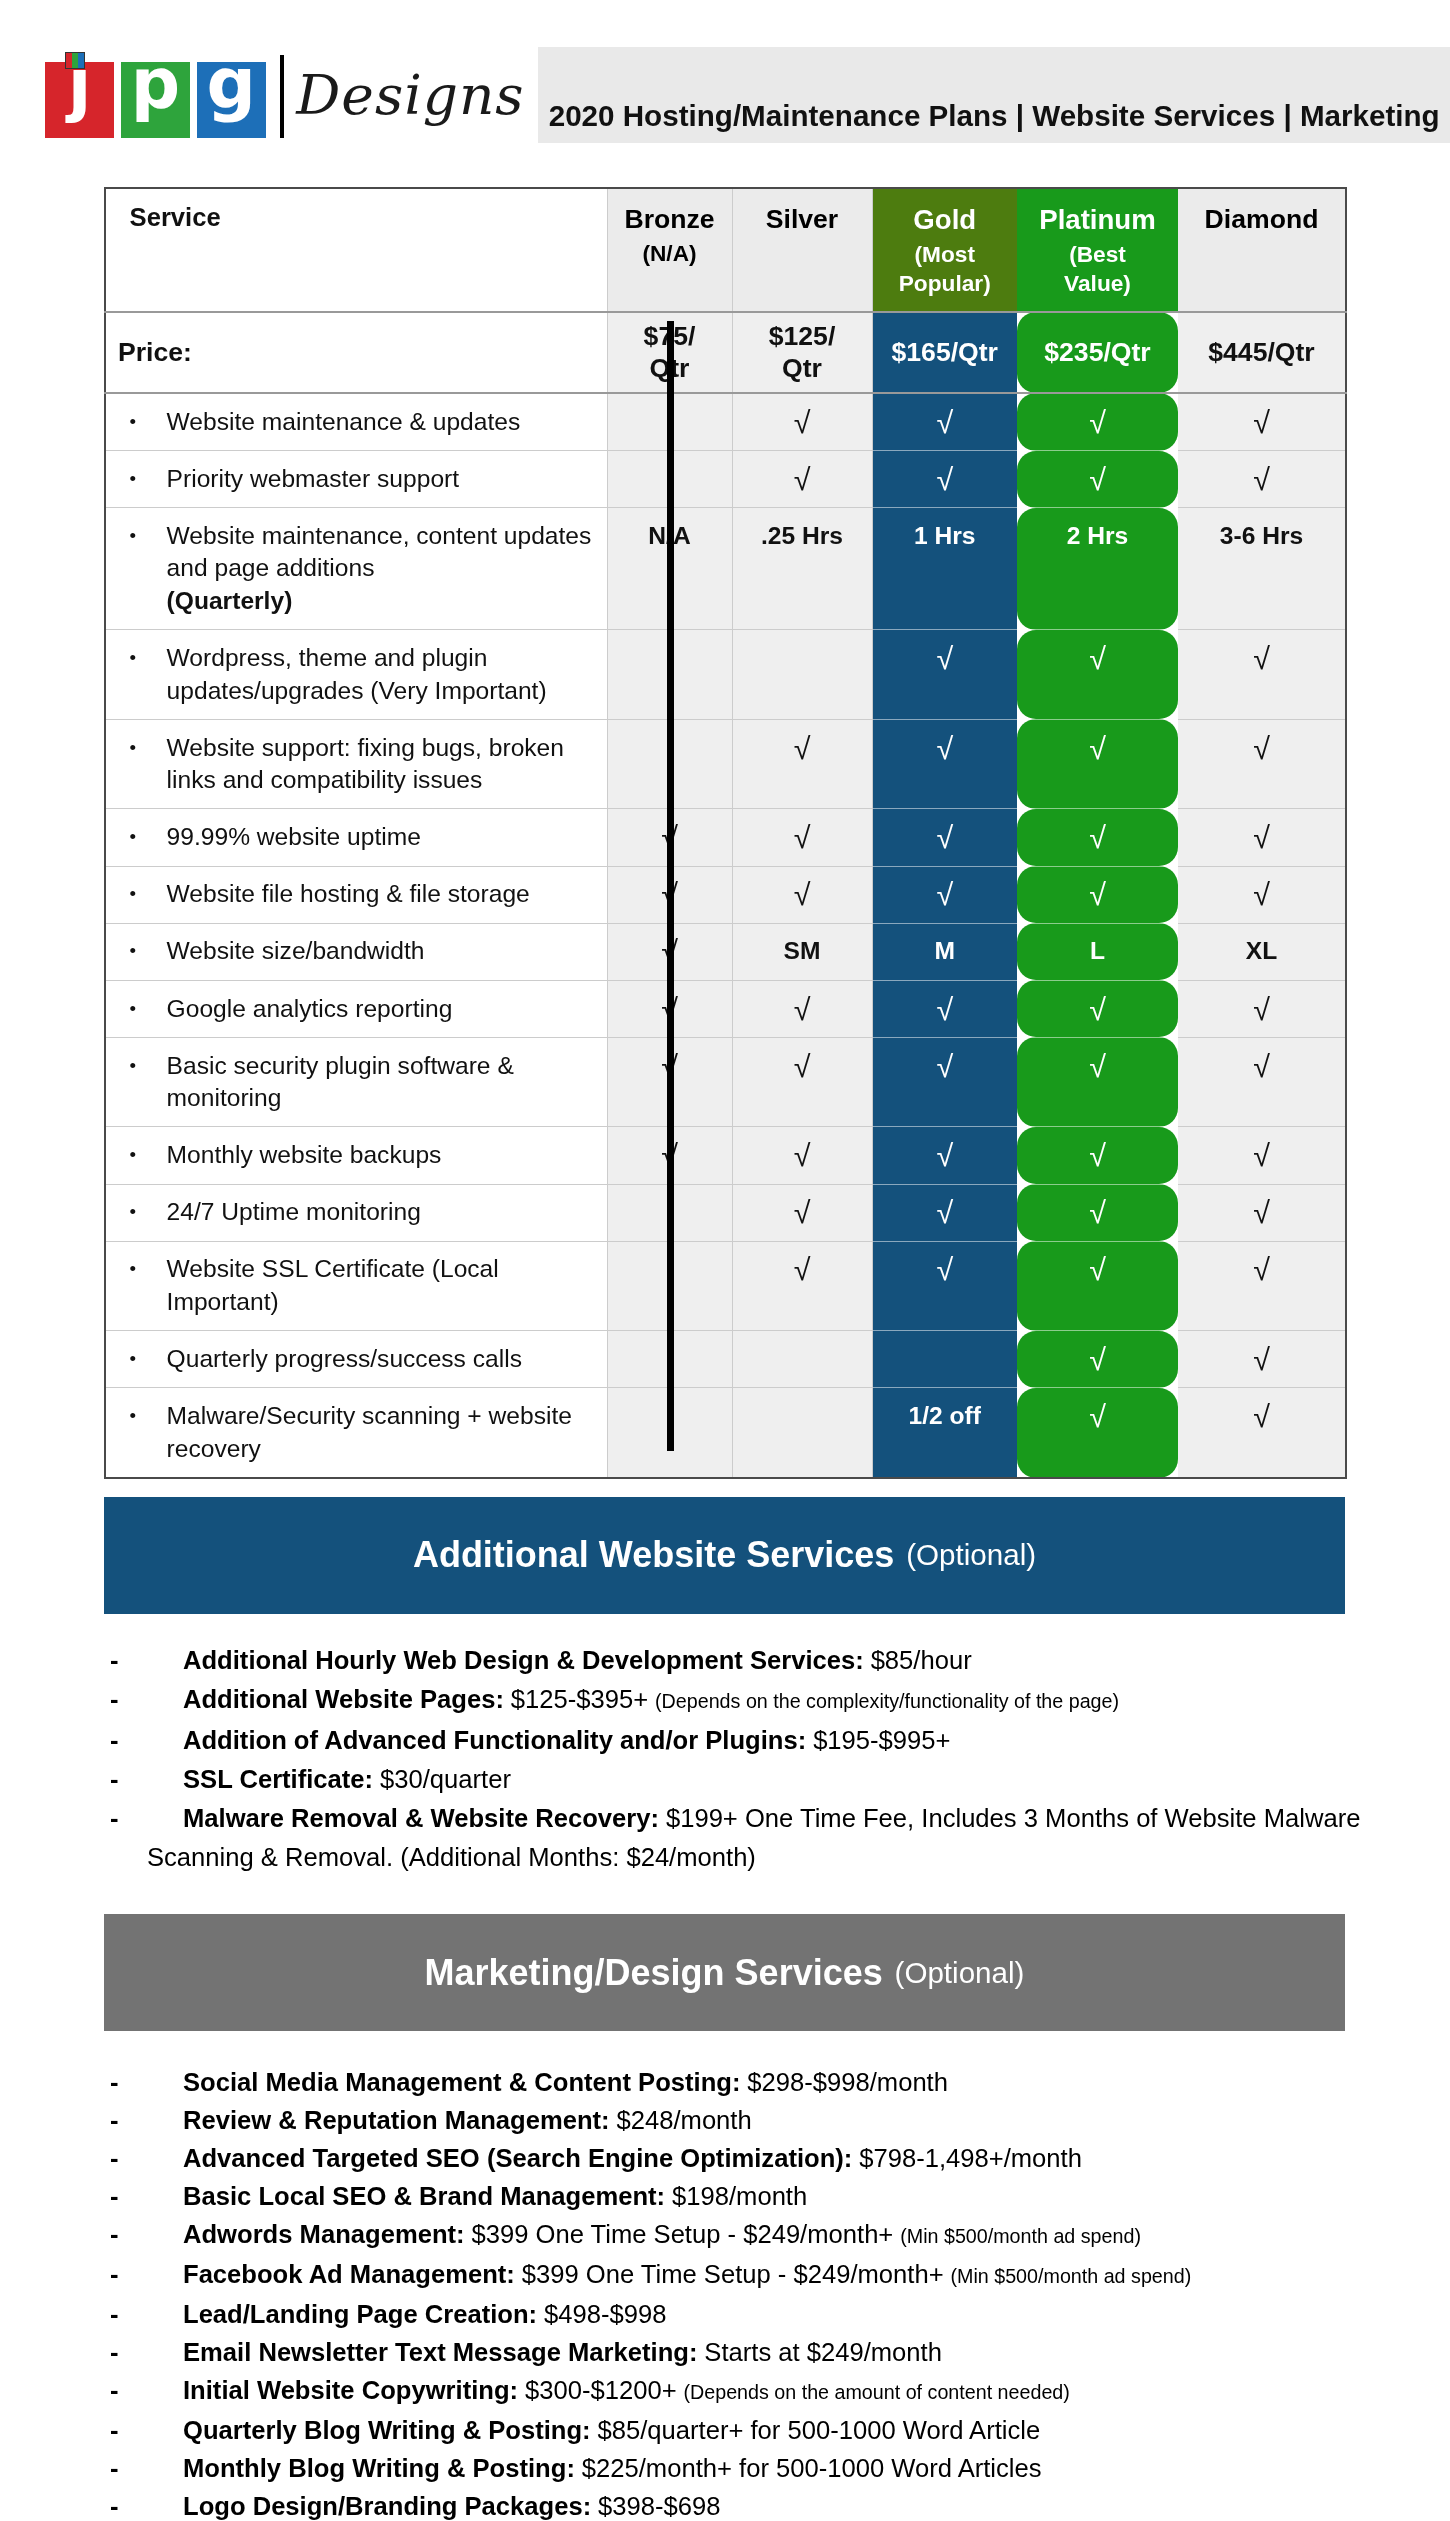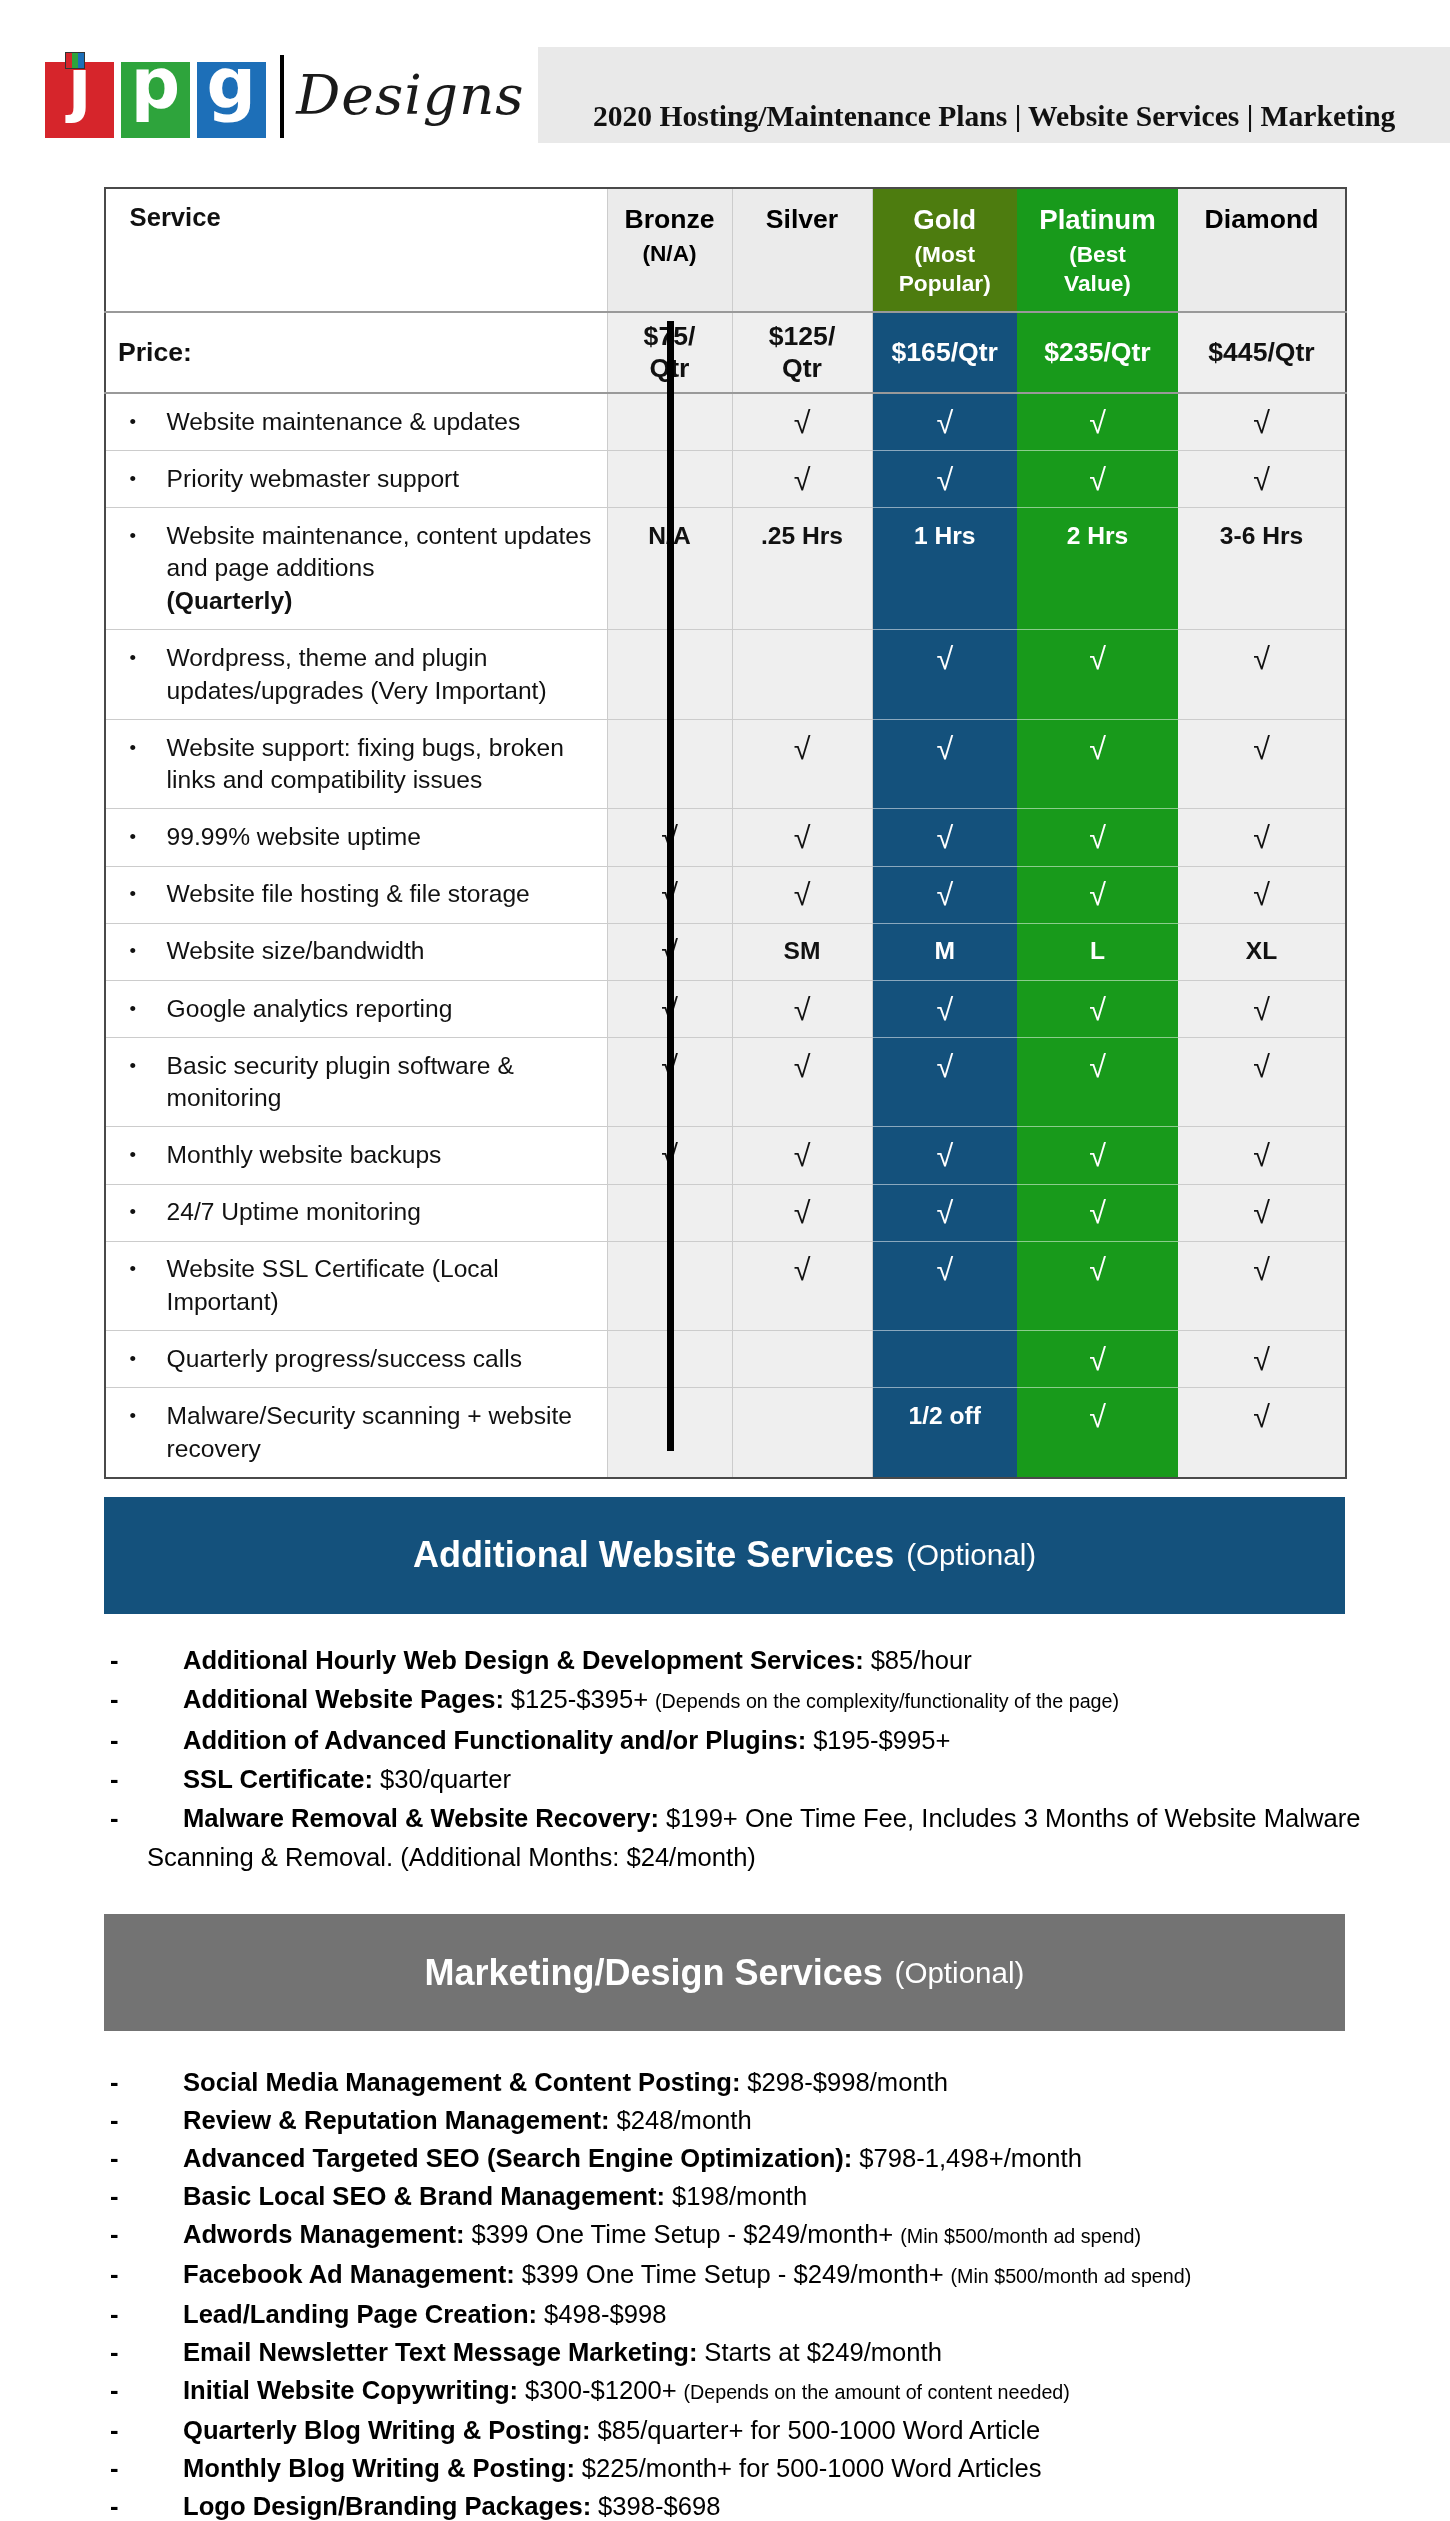--- a/index.html
+++ b/index.html
@@ -14,21 +14,21 @@
   .logo-block:nth-child(1){ background:#d6252b; }
   .logo-block:nth-child(2){ background:#2ea43c; }
   .logo-block:nth-child(3){ background:#1d6fb8; }
   .logo-letter { display:block; text-align:center; font-family:"DejaVu Sans",sans-serif; font-weight:bold; color:#fff; font-size:69px; line-height:69px; margin-top:-11.8px; overflow:hidden; height:88px; }
   .logo-dot { position:absolute; left:19.7px; top:-9.9px; width:20.7px; height:16.7px;
               background:linear-gradient(90deg,#d6252b 0 33%,#2ea43c 33% 66%,#1d6fb8 66% 100%);
               border:1px solid #333; }
   .logo-bar { width:4.9px; height:83px; background:#000; margin:7.9px 11.8px 0 13.8px; }
   .logo-brand { font-family:"DejaVu Serif",serif; font-style:italic; font-size:55px; margin-top:15.8px; color:#1a1a1a; letter-spacing:1px; }
   .title-bar { background:#e9e9e9; width:1004px; height:96px; margin-left:13.8px;
-               display:flex; align-items:flex-end; justify-content:center; padding-bottom:9.9px;font-family:Liberation Serif, serif; }
+               display:flex; align-items:flex-end; justify-content:center; padding-bottom:9.9px; }
   .title-bar .title { font-size:29.6px; font-weight:bold; white-space:nowrap; }
 
   
   .table-wrap { position:relative; width:1243px; margin:44px 0 0 104px; }
   table { border-collapse:collapse; table-layout:fixed; width:1241px; border:2px solid #4a4a4a; background:#fff; }
   thead th { height:124px; vertical-align:top; border-bottom:2px solid #999; border-right:1px solid #ccc; padding-top:13.8px; font-size:25.6px; font-weight:bold; }
   th:last-child, td:last-child { border-right:none; }
   .h-svc { text-align:left; padding-left:23.6px; background:#fff; }
   .h-gray { background:#ebebeb; color:#000; text-align:center; }
   .h-blue { background:#4d7c0f; color:#fff; border-right:none; }
@@ -40,21 +40,21 @@
 
   tbody td { vertical-align:top; border-bottom:1px solid #ccc; border-right:1px solid #ccc; }
   .svc { background:#fff; text-align:left; padding:11.8px 7.9px 11.8px 23.6px; font-size:24.6px; line-height:32.5px; }
   .blt { display:inline-block; width:37px; font-size:18.7px; vertical-align:top; }
   .svc-t { display:inline-block; width:calc(100% - 41px); vertical-align:top; }
   .svc-b { font-weight:bold; display:block; }
   .svc-b:empty { display:none; }
   .val { text-align:center; padding:11.8px 5.9px; font-weight:bold; font-size:24.6px; line-height:32.5px; }
   .val.gray { background:#efefef; }
   .val.blue { background:#14517c; color:#fff; border-right:none; border-bottom:1px solid rgba(255,255,255,.5); }
-  .val.green{ background:#189a1b; color:#fff; border-right:none; border-bottom:1px solid rgba(255,255,255,.5); }
+  .val.green{ background:#189a1b; color:#fff; border-right:none; border-bottom:1px solid rgba(255,255,255,.5);border-radius:19px; }
   .val.ck { font-weight:400; font-size:30.5px; }
   .price-row td { height:81px; border-bottom:2px solid #999 !important; vertical-align:middle; padding-top:0; padding-bottom:0; }
   .p-label { font-weight:bold; font-size:26.6px; padding-left:12px; background:#fff; }
   .p-val { font-size:26.6px; line-height:31.5px; }
   .pre { white-space:pre-line; }
   tbody tr:last-child td { border-bottom:none; }
   .strike-line { position:absolute; left:563px; top:134px; bottom:27.6px; width:6.9px; background:#000; z-index:5; }
 
   
   .banner { width:1241px; margin-left:104px; height:117px; display:flex; align-items:center; justify-content:center; color:#fff; }

